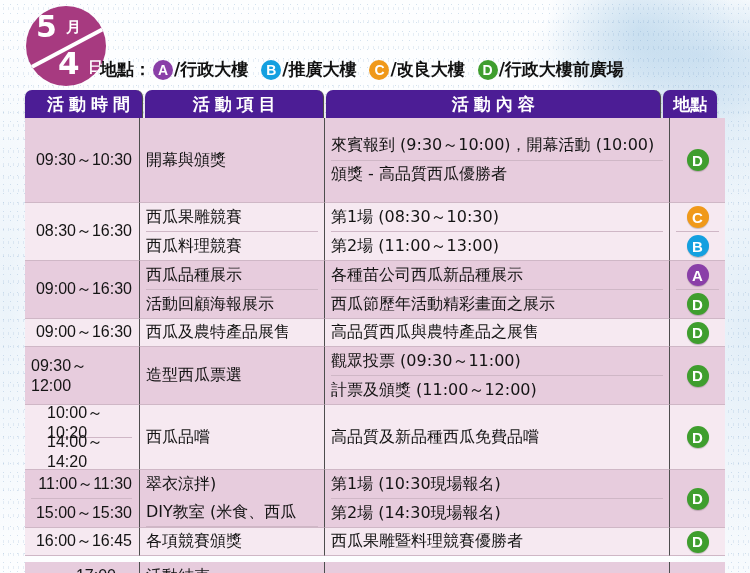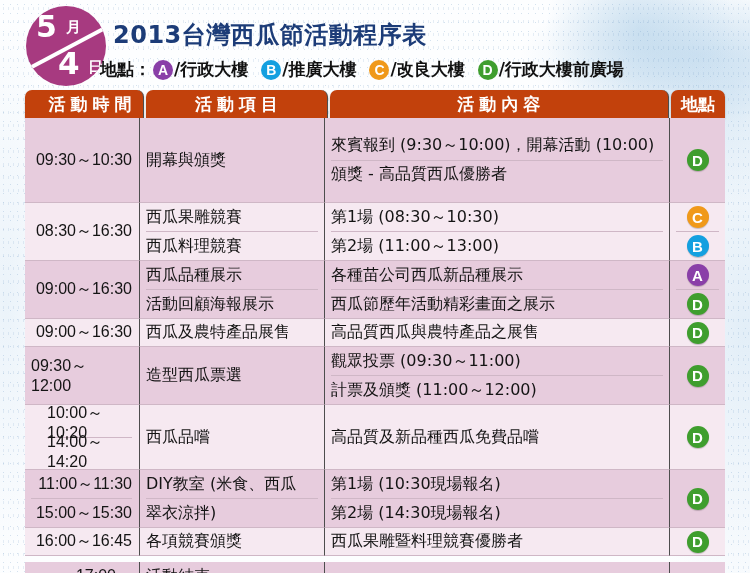--- a/index.html
+++ b/index.html
@@ -66,29 +66,29 @@
     display:inline-flex;align-items:center;justify-content:center;
     width:20px;height:20px;border-radius:50%;
     color:#fff;font-size:14px;font-weight:bold;font-family:"Liberation Sans",sans-serif;
     margin-right:1px;line-height:1;
   }
 
   
   .table{position:absolute;left:25px;top:90px;width:700px;}
   .thead{display:flex;height:28px;}
   .th{
-    background:#c2410c;color:#fff;font-size:17px;font-weight:bold;
+    background:#4c1d95;color:#fff;font-size:17px;font-weight:bold;
     display:flex;align-items:center;justify-content:center;
     border-radius:7px 7px 0 0;margin-right:2px;
     box-shadow:0 1px 2px rgba(0,0,0,.25);
   }
   .th.c1{width:113px;}
   .th.c2{width:183px;}
   .th.c3{width:343px;}
-  .th.c4{width:55px;margin-right:0;}
+  .th.c4{width:55px;margin-right:8px;}
   .th .sp{letter-spacing:5px;padding-left:5px;}
 
   .tbody{border-top:0;}
   .row{display:flex;min-height:28px;position:relative;}
   .row.shade-a{background:#e7ccdd;}
   .row.shade-b{background:#f6e9f1;}
   .row:last-child{border-radius:0 0 7px 7px;margin-top:6px;}
   .cell{
     box-sizing:border-box;
     display:flex;align-items:center;
@@ -124,21 +124,20 @@
   <div class="header">
 
     <div class="datebadge" style="background: rgb(167, 58, 128);">
       <div class="slash"></div>
       <span class="dnum m">5</span>
       <span class="dunit m">月</span>
       <span class="dnum d">4</span>
       <span class="dunit d">日</span>
     </div>
 
-    <div class="title">2013台灣西瓜節活動程序表</div>
 
     <div class="legend">
       <span class="lbl">地點：</span>
       <span class="grp">
         <span class="cbadge" style="background: rgb(138, 63, 168);">A</span>
         <span>/行政大樓</span>
       </span>
       <span class="grp">
         <span class="cbadge" style="background: rgb(20, 160, 224);">B</span>
         <span>/推廣大樓</span>
@@ -313,22 +312,22 @@
         </div>
         <div class="row shade-a" style="min-height: 56px;">
           <div class="cell c1" style="align-items: stretch; padding: 0px 7px 0px 6px;">
             <div class="sub">
               <div class="line bbrd">11:00～11:30</div>
               <div class="line">15:00～15:30</div>
             </div>
           </div>
           <div class="cell c2" style="align-items: stretch; padding: 0px 6px;">
             <div class="sub">
+              <div class="line">翠衣涼拌)</div>
               <div class="line bbrd">DIY教室 (米食、西瓜</div>
-              <div class="line">翠衣涼拌)</div>
             </div>
           </div>
           <div class="cell c3" style="align-items: stretch; padding: 0px 6px;">
             <div class="sub">
               <div class="line bbrd">第1場 (10:30現場報名)</div>
               <div class="line">第2場 (14:30現場報名)</div>
             </div>
           </div>
           <div class="cell c4" style="align-items: stretch; padding: 0px 6px;">
             <div class="sub">

